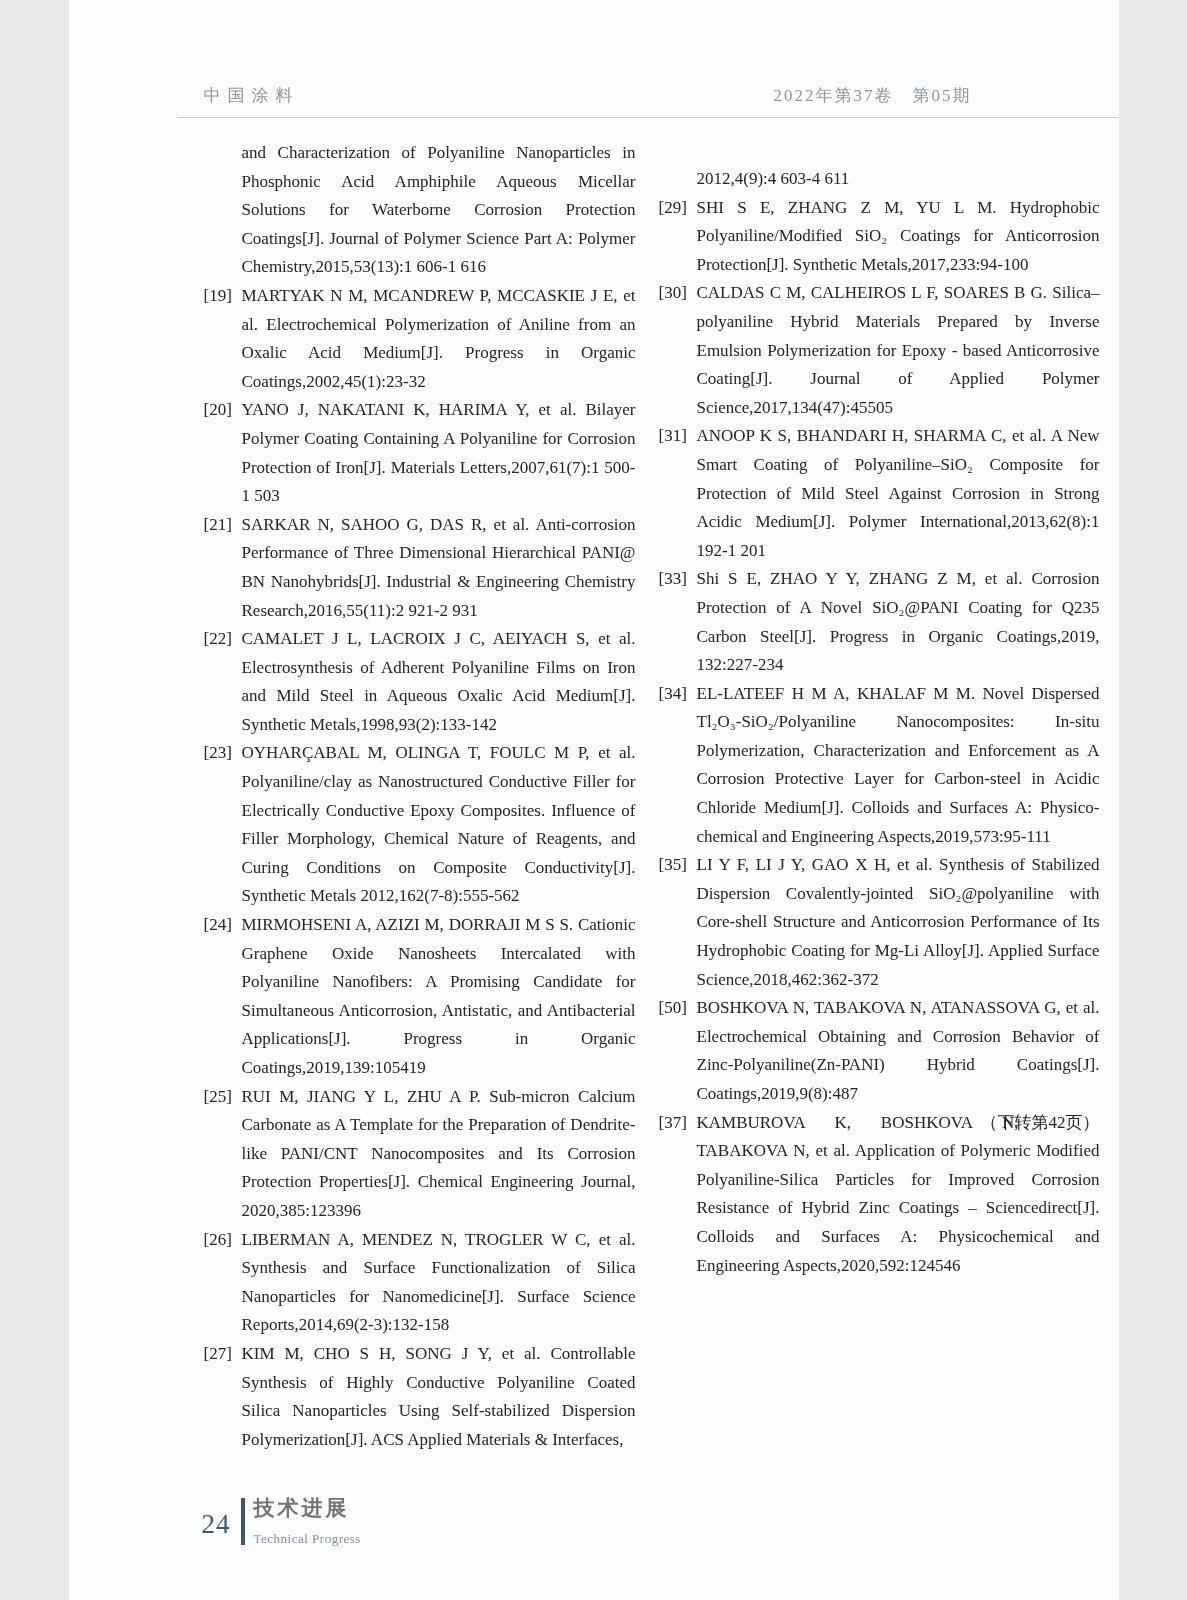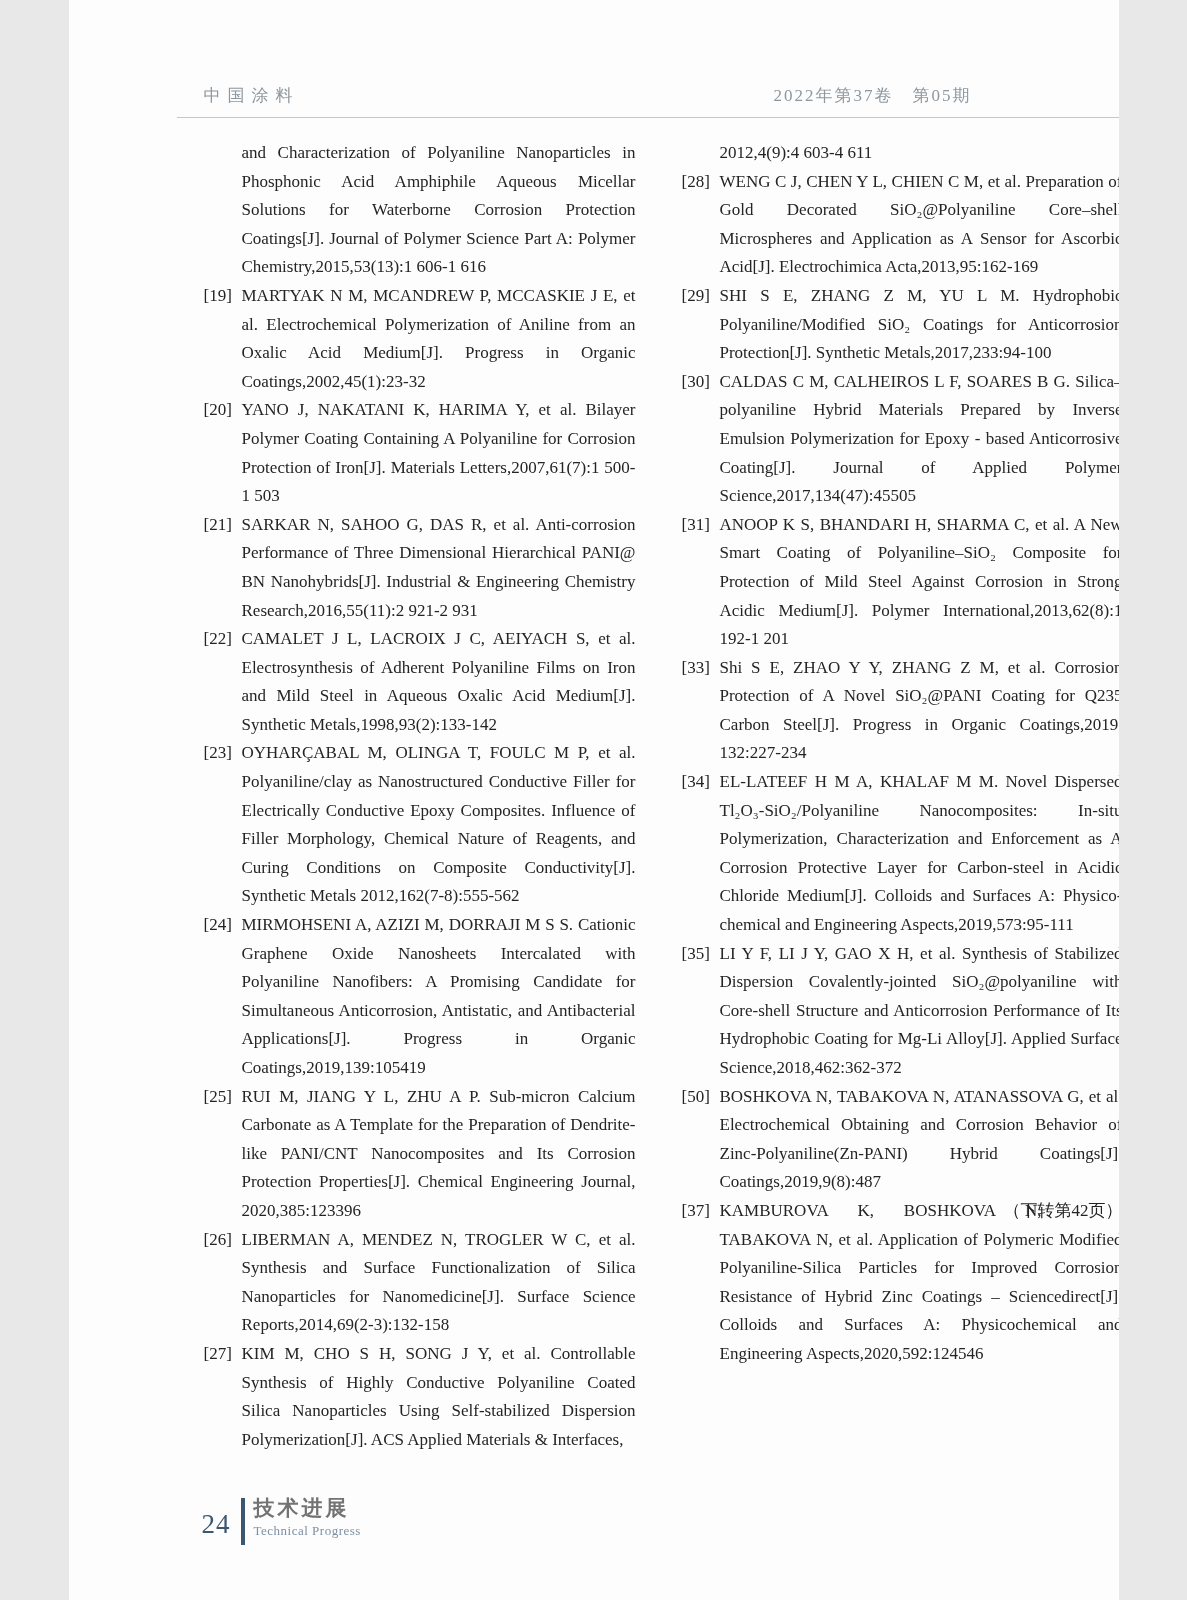--- a/index.html
+++ b/index.html
@@ -34,25 +34,25 @@
     letter-spacing: 2px;
     color: #8e979e;
     text-align: center;
   }
   
   .main {
     position: absolute;
     left: 135px; top: 139px;
     width: 906px;
     display: flex;
-    gap: 46px;
+    gap: 23px;
   }
   .col { flex: none; }
   .col-left  { width: 432px; }
-  .col-right { width: 441px; }
+  .col-right { width: 441px; margin-top: 26px; }
   .ref {
     font-size: 17px;
     line-height: 28.6px;
     color: #242424;
     text-align: justify;
     padding-left: 38px;
     text-indent: -38px;
   }
   .ref.cont { text-indent: 0; }
   .ref-num {
@@ -83,21 +83,21 @@
   .section-title-zh {
     font-size: 21px;
     font-weight: bold;
     color: #737373;
     letter-spacing: 3px;
     line-height: 1.2;
   }
   .section-title-en {
     font-size: 13px;
     color: #7d90a4;
-    margin-top: 2px;
+    margin-top: 10px;
     letter-spacing: 0.5px;
   }
 </style>
 </head>
 <body>
 
 <div class="page">
 
   <div class="journal-name">中国涂料</div>
   <div class="issue-info">2022年第37卷　第05期</div>
@@ -111,21 +111,20 @@
         <div class="ref"><span class="ref-num">[21]</span><span class="ref-text">SARKAR N, SAHOO G, DAS R, et al. Anti-corrosion Performance of Three Dimensional Hierarchical PANI@ BN Nanohybrids[J]. Industrial &amp; Engineering Chemistry Research,2016,55(11):2 921-2 931</span></div>
         <div class="ref"><span class="ref-num">[22]</span><span class="ref-text">CAMALET J L, LACROIX J C, AEIYACH S, et al. Electrosynthesis of Adherent Polyaniline Films on Iron and Mild Steel in Aqueous Oxalic Acid Medium[J]. Synthetic Metals,1998,93(2):133-142</span></div>
         <div class="ref"><span class="ref-num">[23]</span><span class="ref-text">OYHARÇABAL M, OLINGA T, FOULC M P, et al. Polyaniline/clay as Nanostructured Conductive Filler for Electrically Conductive Epoxy Composites. Influence of Filler Morphology, Chemical Nature of Reagents, and Curing Conditions on Composite Conductivity[J]. Synthetic Metals 2012,162(7-8):555-562</span></div>
         <div class="ref"><span class="ref-num">[24]</span><span class="ref-text">MIRMOHSENI A, AZIZI M, DORRAJI M S S. Cationic Graphene Oxide Nanosheets Intercalated with Polyaniline Nanofibers: A Promising Candidate for Simultaneous Anticorrosion, Antistatic, and Antibacterial Applications[J]. Progress in Organic Coatings,2019,139:105419</span></div>
         <div class="ref"><span class="ref-num">[25]</span><span class="ref-text">RUI M, JIANG Y L, ZHU A P. Sub-micron Calcium Carbonate as A Template for the Preparation of Dendrite-like PANI/CNT Nanocomposites and Its Corrosion Protection Properties[J]. Chemical Engineering Journal, 2020,385:123396</span></div>
         <div class="ref"><span class="ref-num">[26]</span><span class="ref-text">LIBERMAN A, MENDEZ N, TROGLER W C, et al. Synthesis and Surface Functionalization of Silica Nanoparticles for Nanomedicine[J]. Surface Science Reports,2014,69(2-3):132-158</span></div>
         <div class="ref"><span class="ref-num">[27]</span><span class="ref-text">KIM M, CHO S H, SONG J Y, et al. Controllable Synthesis of Highly Conductive Polyaniline Coated Silica Nanoparticles Using Self-stabilized Dispersion Polymerization[J]. ACS Applied Materials &amp; Interfaces,</span></div>
       </div>
     <div class="col col-right" id="col-right">
         <div class="ref cont"><span class="ref-text">2012,4(9):4 603-4 611</span></div>
-        <div class="ref"><span class="ref-num">[28]</span><span class="ref-text">WENG C J, CHEN Y L, CHIEN C M, et al. Preparation of Gold Decorated SiO₂@Polyaniline Core–shell Microspheres and Application as A Sensor for Ascorbic Acid[J]. Electrochimica Acta,2013,95:162-169</span></div>
         <div class="ref"><span class="ref-num">[29]</span><span class="ref-text">SHI S E, ZHANG Z M, YU L M. Hydrophobic Polyaniline/Modified SiO₂ Coatings for Anticorrosion Protection[J]. Synthetic Metals,2017,233:94-100</span></div>
         <div class="ref"><span class="ref-num">[30]</span><span class="ref-text">CALDAS C M, CALHEIROS L F, SOARES B G. Silica–polyaniline Hybrid Materials Prepared by Inverse Emulsion Polymerization for Epoxy - based Anticorrosive Coating[J]. Journal of Applied Polymer Science,2017,134(47):45505</span></div>
         <div class="ref"><span class="ref-num">[31]</span><span class="ref-text">ANOOP K S, BHANDARI H, SHARMA C, et al. A New Smart Coating of Polyaniline–SiO₂ Composite for Protection of Mild Steel Against Corrosion in Strong Acidic Medium[J]. Polymer International,2013,62(8):1 192-1 201</span></div>
         <div class="ref"><span class="ref-num">[33]</span><span class="ref-text">Shi S E, ZHAO Y Y, ZHANG Z M, et al. Corrosion Protection of A Novel SiO₂@PANI Coating for Q235 Carbon Steel[J]. Progress in Organic Coatings,2019, 132:227-234</span></div>
         <div class="ref"><span class="ref-num">[34]</span><span class="ref-text">EL-LATEEF H M A, KHALAF M M. Novel Dispersed Tl₂O₃-SiO₂/Polyaniline Nanocomposites: In-situ Polymerization, Characterization and Enforcement as A Corrosion Protective Layer for Carbon-steel in Acidic Chloride Medium[J]. Colloids and Surfaces A: Physico-chemical and Engineering Aspects,2019,573:95-111</span></div>
         <div class="ref"><span class="ref-num">[35]</span><span class="ref-text">LI Y F, LI J Y, GAO X H, et al. Synthesis of Stabilized Dispersion Covalently-jointed SiO₂@polyaniline with Core-shell Structure and Anticorrosion Performance of Its Hydrophobic Coating for Mg-Li Alloy[J]. Applied Surface Science,2018,462:362-372</span></div>
         <div class="ref"><span class="ref-num">[50]</span><span class="ref-text">BOSHKOVA N, TABAKOVA N, ATANASSOVA G, et al. Electrochemical Obtaining and Corrosion Behavior of Zinc-Polyaniline(Zn-PANI) Hybrid Coatings[J]. Coatings,2019,9(8):487</span></div>
         <div class="ref"><span class="ref-num">[37]</span><span class="ref-note">（下转第42页）</span><span class="ref-text">KAMBUROVA K, BOSHKOVA N, TABAKOVA N, et al. Application of Polymeric Modified Polyaniline-Silica Particles for Improved Corrosion Resistance of Hybrid Zinc Coatings – Sciencedirect[J]. Colloids and Surfaces A: Physicochemical and Engineering Aspects,2020,592:124546</span></div>
       </div>
   </div>

